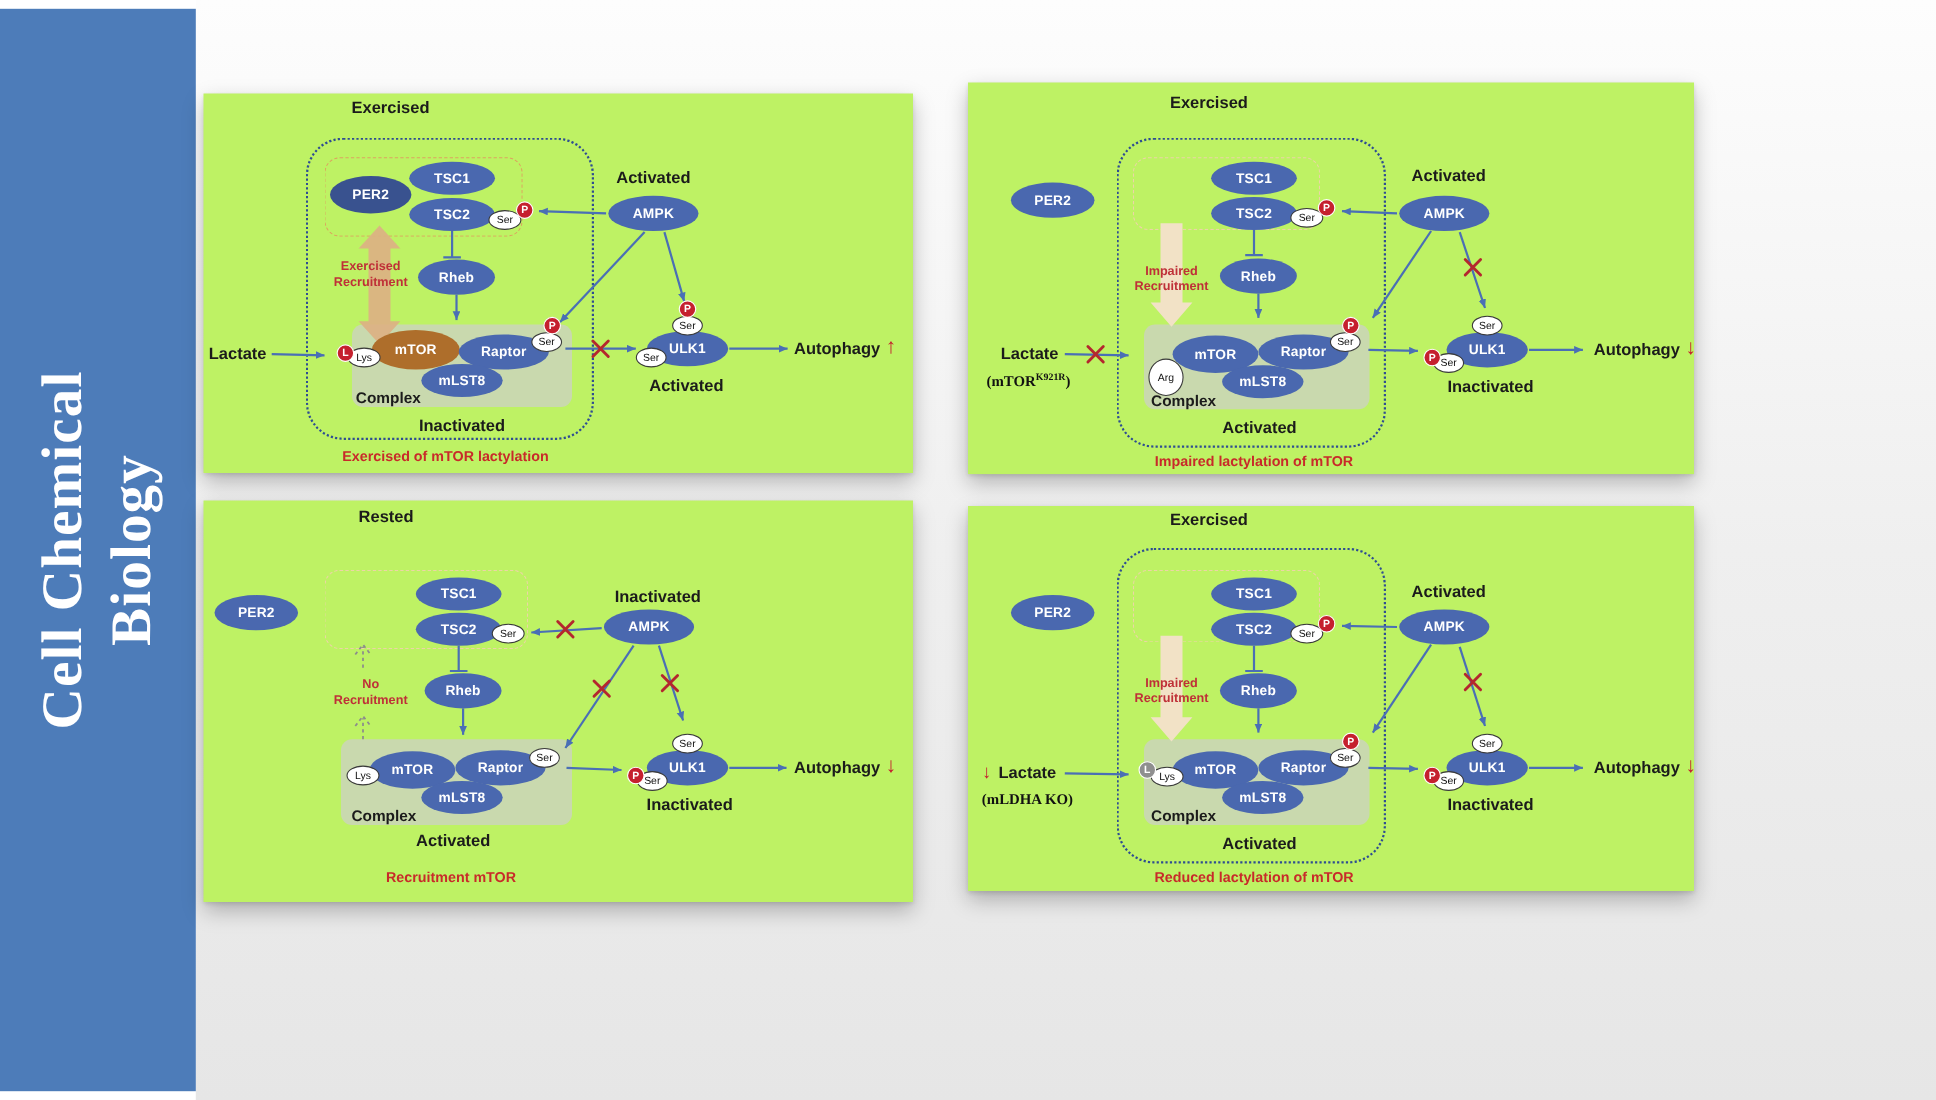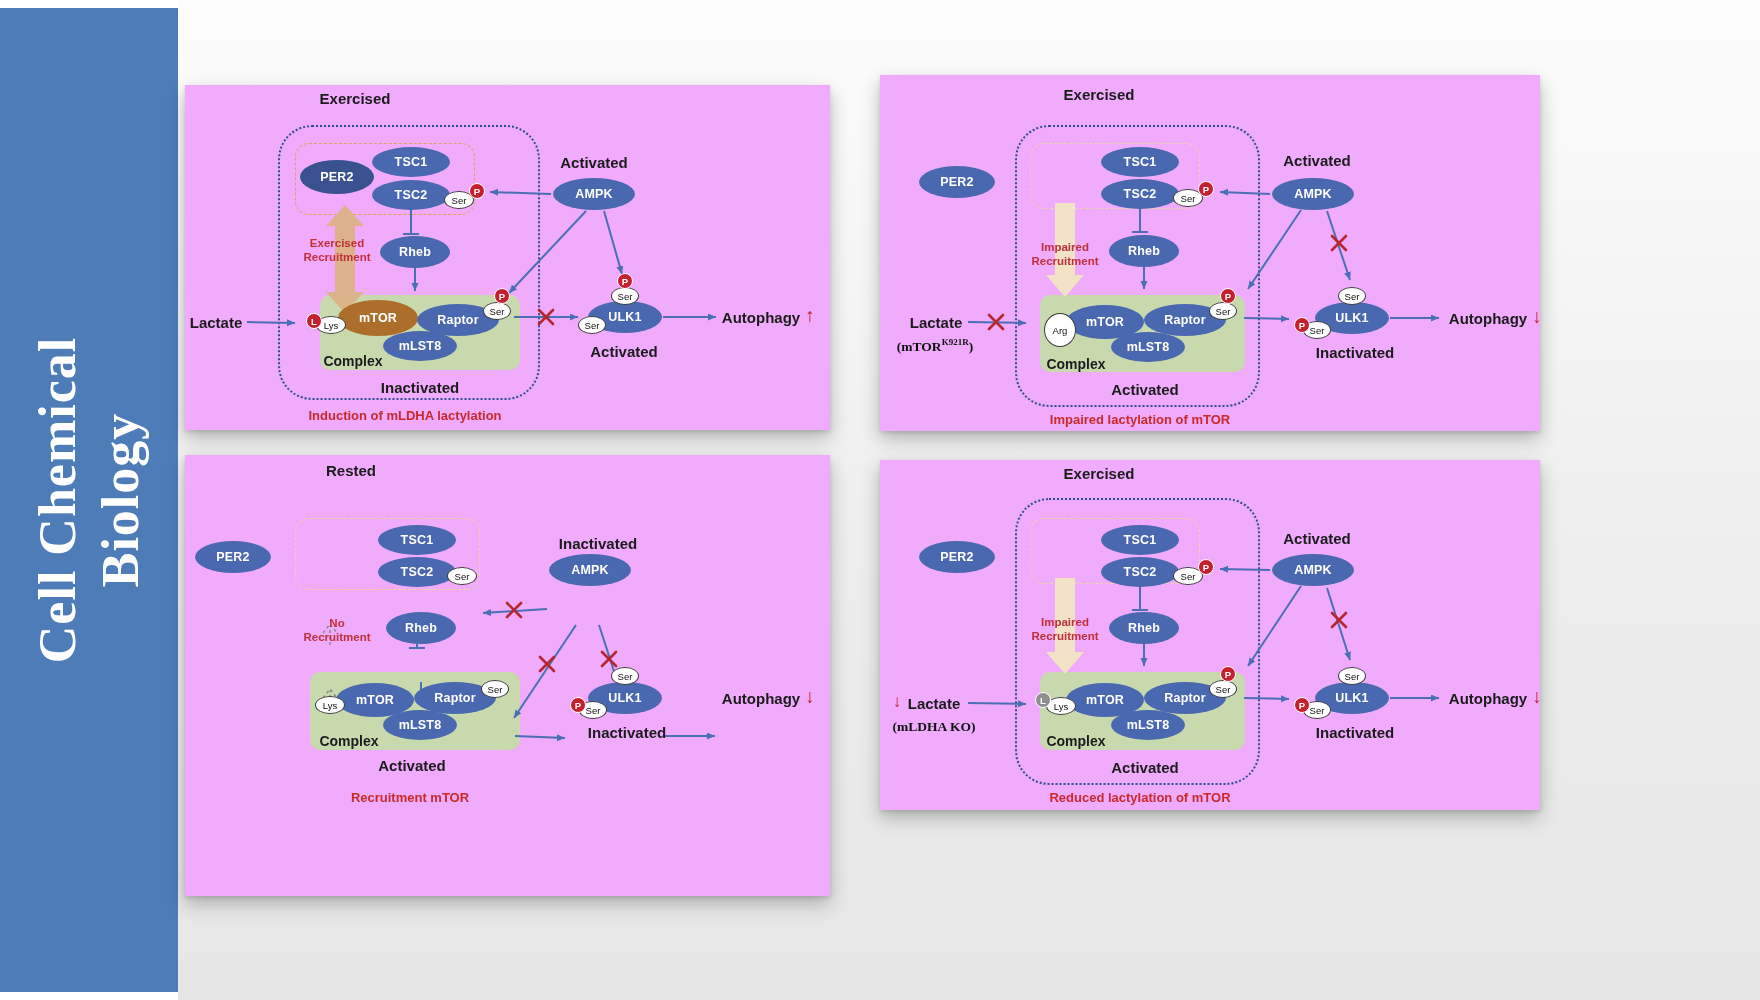--- a/index.html
+++ b/index.html
@@ -1,21 +1,21 @@
 <!DOCTYPE html>
 <html><head>
 <meta charset="utf-8">
 <style>
   *{margin:0;padding:0;box-sizing:border-box}
   html,body{width:1760px;height:1000px}
   body{position:relative;font-family:"Liberation Sans",sans-serif;background:#fff;overflow:hidden}
   .journal-bar{position:absolute;left:0;top:8px;bottom:8px;width:178px;background:#4d7cb9}
   .journal-title{position:absolute;left:50%;top:50%;transform:translate(-50%,-50%) rotate(-90deg);width:960px;text-align:center;font-family:"Liberation Serif",serif;font-weight:700;font-size:52px;line-height:1.22;color:#fff;letter-spacing:1px;white-space:nowrap}
   .figure-area{position:absolute;left:178px;top:0;right:0;bottom:0;background:linear-gradient(180deg,#fdfdfd 0%,#efefef 50%,#e6e6e6 100%)}
-  .panel{position:absolute;background:#f0abfc;box-shadow:0 8px 18px rgba(0,0,0,.25),0 2px 4px rgba(0,0,0,.12)}
+  .panel{position:absolute;background:#bef264;box-shadow:0 8px 18px rgba(0,0,0,.25),0 2px 4px rgba(0,0,0,.12)}
   .layer{position:absolute;left:0;top:0;width:100%;height:100%}
   .c{position:absolute;transform:translate(-50%,-50%)}
   .nd{display:flex;align-items:center;justify-content:center;border-radius:50%;background:#4a68af;color:#fff;font-weight:700;font-size:12.5px;letter-spacing:.2px;z-index:3}
   .nd.dk{background:#39528f}
   .nd.br{background:#ae6e2b}
   .tag{display:flex;align-items:center;justify-content:center;border-radius:50%;background:#fff;border:1.7px solid #3a3a3a;font-size:9.5px;font-weight:400;color:#101010;z-index:4}
   .pc{width:16px;height:16px;border-radius:50%;background:#c5202e;color:#fff;font-size:9.5px;font-weight:700;display:flex;align-items:center;justify-content:center;border:1px solid #fff;z-index:5}
   .pc.gy{background:#8f8f8f}
   .lbl{font-weight:700;color:#1b1b1b;font-size:15px;white-space:nowrap;z-index:4}
   .lbl.md{font-size:14px}
@@ -90,21 +90,21 @@
   <div class="c pc" style="left:317px;top:211px">P</div>
   <div class="c lbl md" style="left:168px;top:276px">Complex</div>
   <div class="c lbl" style="left:235px;top:302px">Inactivated</div>
   <div class="c tag" style="left:407px;top:240px;width:28px;height:18px">Ser</div>
   <div class="c nd" style="left:440px;top:232px;width:74px;height:32px">ULK1</div>
   <div class="c tag" style="left:440px;top:211px;width:28px;height:18px">Ser</div>
   <div class="c pc" style="left:440px;top:196px">P</div>
   <div class="c lbl" style="left:439px;top:266px">Activated</div>
   <div class="c lbl" style="left:576px;top:232px">Autophagy</div>
   <div class="c glyph" style="left:625px;top:231px">↑</div>
-  <div class="c cap" style="left:220px;top:330px">Induction of mLDHA lactylation</div>
+  <div class="c cap" style="left:220px;top:330px">Exercised of mTOR lactylation</div>
 </section>
 
 <section class="panel" style="left:880px;top:75px;width:660px;height:356px">
   <div class="navy-box" style="left:135px;top:50px;width:245px;height:282px"></div>
   <div class="orange-box fade" style="left:150px;top:68px;width:170px;height:66px"></div>
   <div class="green-box" style="left:160px;top:220px;width:205px;height:77px"></div>
   <svg class="layer" viewBox="0 0 660 356">
     <defs>
       <marker id="m2" markerUnits="userSpaceOnUse" markerWidth="10" markerHeight="9" refX="8" refY="3.5" orient="auto">
         <path d="M0,0 L8,3.5 L0,7 Z" fill="#4a6fb5"></path>
@@ -130,39 +130,39 @@
   <div class="c pc" style="left:326px;top:114px">P</div>
   <div class="c lbl" style="left:437px;top:85px">Activated</div>
   <div class="c nd" style="left:433px;top:119px;width:82px;height:32px">AMPK</div>
   <div class="c rlbl" style="left:185px;top:179px">
     <div>Impaired</div>
     <div>Recruitment</div>
   </div>
   <div class="c nd" style="left:264px;top:176px;width:70px;height:32px">Rheb</div>
   <div class="c lbl" style="left:56px;top:247px">Lactate</div>
   <div class="c variant" style="left:55px;top:271px"><span>(mTOR</span><sup>K921R</sup><span>)</span></div>
-  <div class="c tag" style="left:180px;top:255px;width:32px;height:34px">Arg</div>
+  <div class="c tag" style="left:180px;top:268px;width:32px;height:34px">Arg</div>
   <div class="c nd" style="left:225px;top:247px;width:78px;height:34px">mTOR</div>
   <div class="c nd" style="left:305px;top:245px;width:82px;height:32px">Raptor</div>
   <div class="c nd" style="left:268px;top:272px;width:74px;height:30px">mLST8</div>
   <div class="c tag" style="left:343px;top:236px;width:28px;height:18px">Ser</div>
   <div class="c pc" style="left:348px;top:221px">P</div>
   <div class="c lbl md" style="left:196px;top:289px">Complex</div>
   <div class="c lbl" style="left:265px;top:314px">Activated</div>
   <div class="c pc" style="left:422px;top:250px">P</div>
   <div class="c tag" style="left:437px;top:255px;width:28px;height:18px">Ser</div>
   <div class="c nd" style="left:472px;top:243px;width:74px;height:32px">ULK1</div>
   <div class="c tag" style="left:472px;top:221px;width:28px;height:18px">Ser</div>
   <div class="c lbl" style="left:475px;top:277px">Inactivated</div>
   <div class="c lbl" style="left:608px;top:243px">Autophagy</div>
   <div class="c glyph" style="left:657px;top:242px">↓</div>
   <div class="c cap" style="left:260px;top:344px">Impaired lactylation of mTOR</div>
 </section>
 
-<section class="panel" style="left:185px;top:455px;width:645px;height:441px">
+<section class="panel" style="left:185px;top:455px;width:645px;height:365px">
   <div class="orange-box fade" style="left:110px;top:63px;width:185px;height:72px"></div>
   <div class="green-box" style="left:125px;top:217px;width:210px;height:78px"></div>
   <svg class="layer" viewBox="0 0 645 365">
     <defs>
       <marker id="m3" markerUnits="userSpaceOnUse" markerWidth="10" markerHeight="9" refX="8" refY="3.5" orient="auto">
         <path d="M0,0 L8,3.5 L0,7 Z" fill="#4a6fb5"></path>
       </marker>
     </defs>
     <path class="dashedarr" d="M145,152 L145,133 M138,140 L145,131 L152,140"></path>
     <path class="dashedarr" d="M145,217 L145,198 M138,205 L145,196 L152,205"></path>

